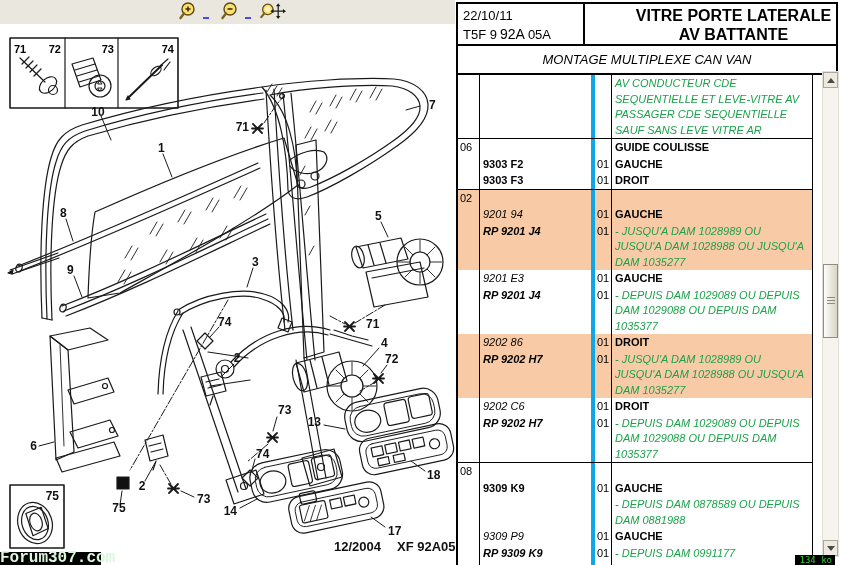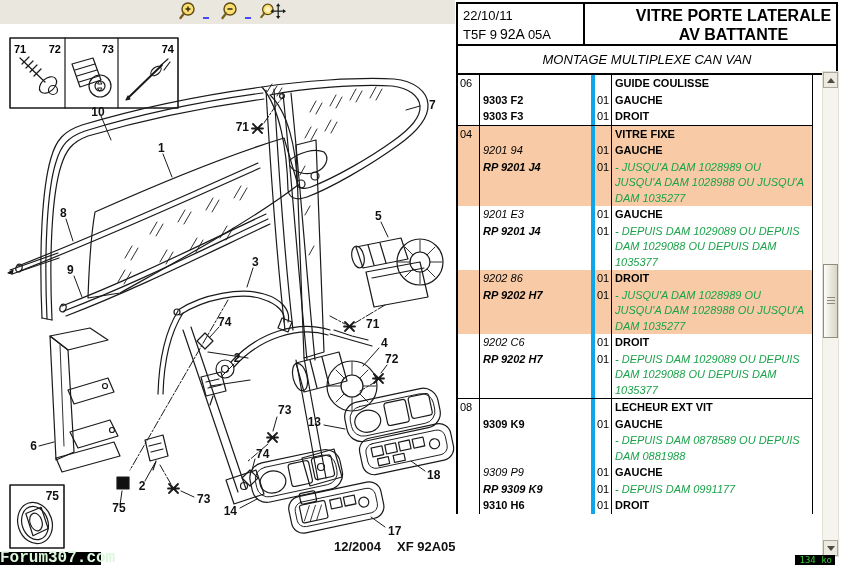--- a/index.html
+++ b/index.html
@@ -423,44 +423,51 @@
     </div>
   </div>
 
   <div class="subtitle-box">
     <span class="green-txt" style="color: #000000;">MONTAGE MULTIPLEXE CAN VAN</span>
   </div>
 
   <div class="parts-table">
       <div class="t-section">
         <div class="p-row">
+          <div class="c-num"></div>
+          <div class="c-ref"></div>
+          <div class="c-qty"></div>
+          <div class="c-desc ds-green" style="color: rgb(27, 162, 74);">AV CONDUCTEUR CDE SEQUENTIELLE ET LEVE-VITRE AV PASSAGER CDE SEQUENTIELLE SAUF SANS LEVE VITRE AR</div>
+        </div>
+      </div>
+      <div class="t-section">
+        <div class="p-row">
           <div class="c-num">06</div>
           <div class="c-ref"></div>
           <div class="c-qty"></div>
           <div class="c-desc ds-bold">GUIDE COULISSE</div>
         </div>
         <div class="p-row">
           <div class="c-num"></div>
           <div class="c-ref rs-bold">9303 F2</div>
           <div class="c-qty">01</div>
           <div class="c-desc ds-bold">GAUCHE</div>
         </div>
         <div class="p-row">
           <div class="c-num"></div>
           <div class="c-ref rs-bold">9303 F3</div>
           <div class="c-qty">01</div>
           <div class="c-desc ds-bold">DROIT</div>
         </div>
       </div>
       <div class="t-section">
         <div class="p-row hl">
-          <div class="c-num">04</div>
+          <div class="c-num">02</div>
           <div class="c-ref"></div>
           <div class="c-qty"></div>
-          <div class="c-desc ds-bold">VITRE FIXE</div>
         </div>
         <div class="p-row hl">
           <div class="c-num"></div>
           <div class="c-ref rs-italic">9201 94</div>
           <div class="c-qty">01</div>
           <div class="c-desc ds-bold">GAUCHE</div>
         </div>
         <div class="p-row hl">
           <div class="c-num"></div>
           <div class="c-ref rs-bold-italic">RP 9201 J4</div>
@@ -502,21 +509,20 @@
           <div class="c-ref rs-bold-italic">RP 9202 H7</div>
           <div class="c-qty">01</div>
           <div class="c-desc ds-green" style="color: rgb(27, 162, 74);">- DEPUIS DAM 1029089 OU DEPUIS DAM 1029088 OU DEPUIS DAM 1035377</div>
         </div>
       </div>
       <div class="t-section">
         <div class="p-row">
           <div class="c-num">08</div>
           <div class="c-ref"></div>
           <div class="c-qty"></div>
-          <div class="c-desc ds-bold">LECHEUR EXT VIT</div>
         </div>
         <div class="p-row">
           <div class="c-num"></div>
           <div class="c-ref rs-bold">9309 K9</div>
           <div class="c-qty">01</div>
           <div class="c-desc ds-bold">GAUCHE</div>
         </div>
         <div class="p-row">
           <div class="c-num"></div>
           <div class="c-ref"></div>

